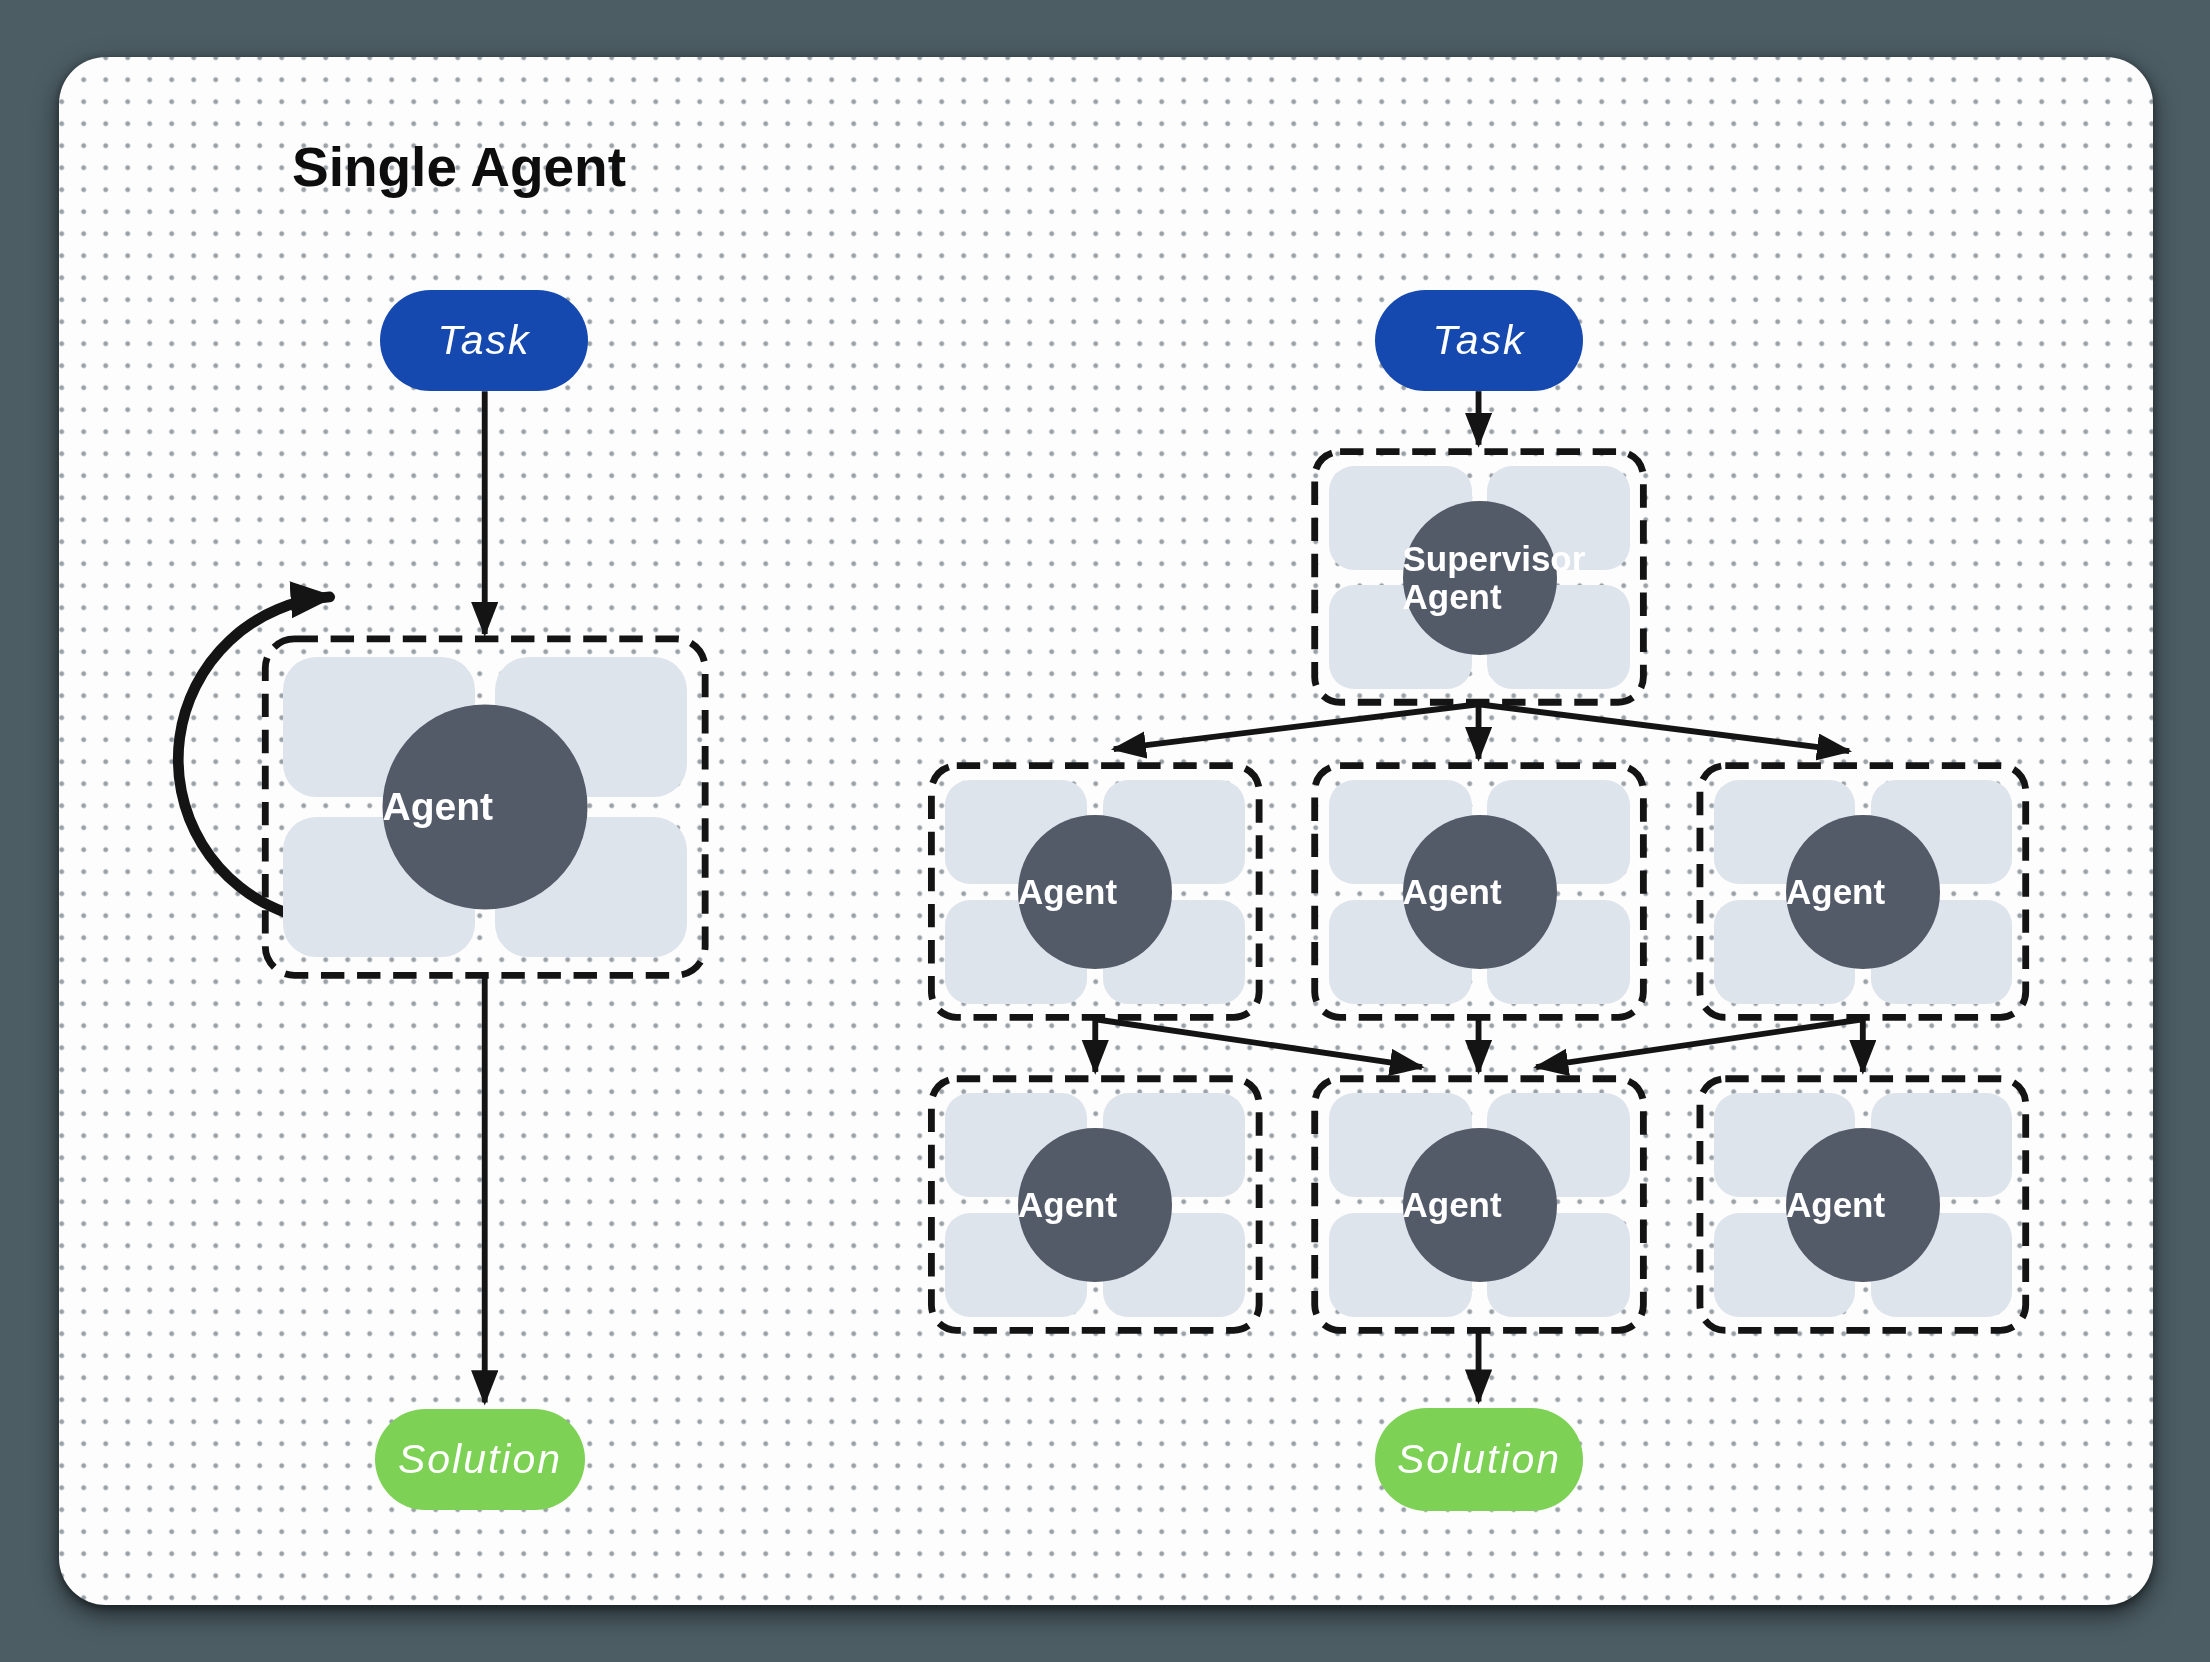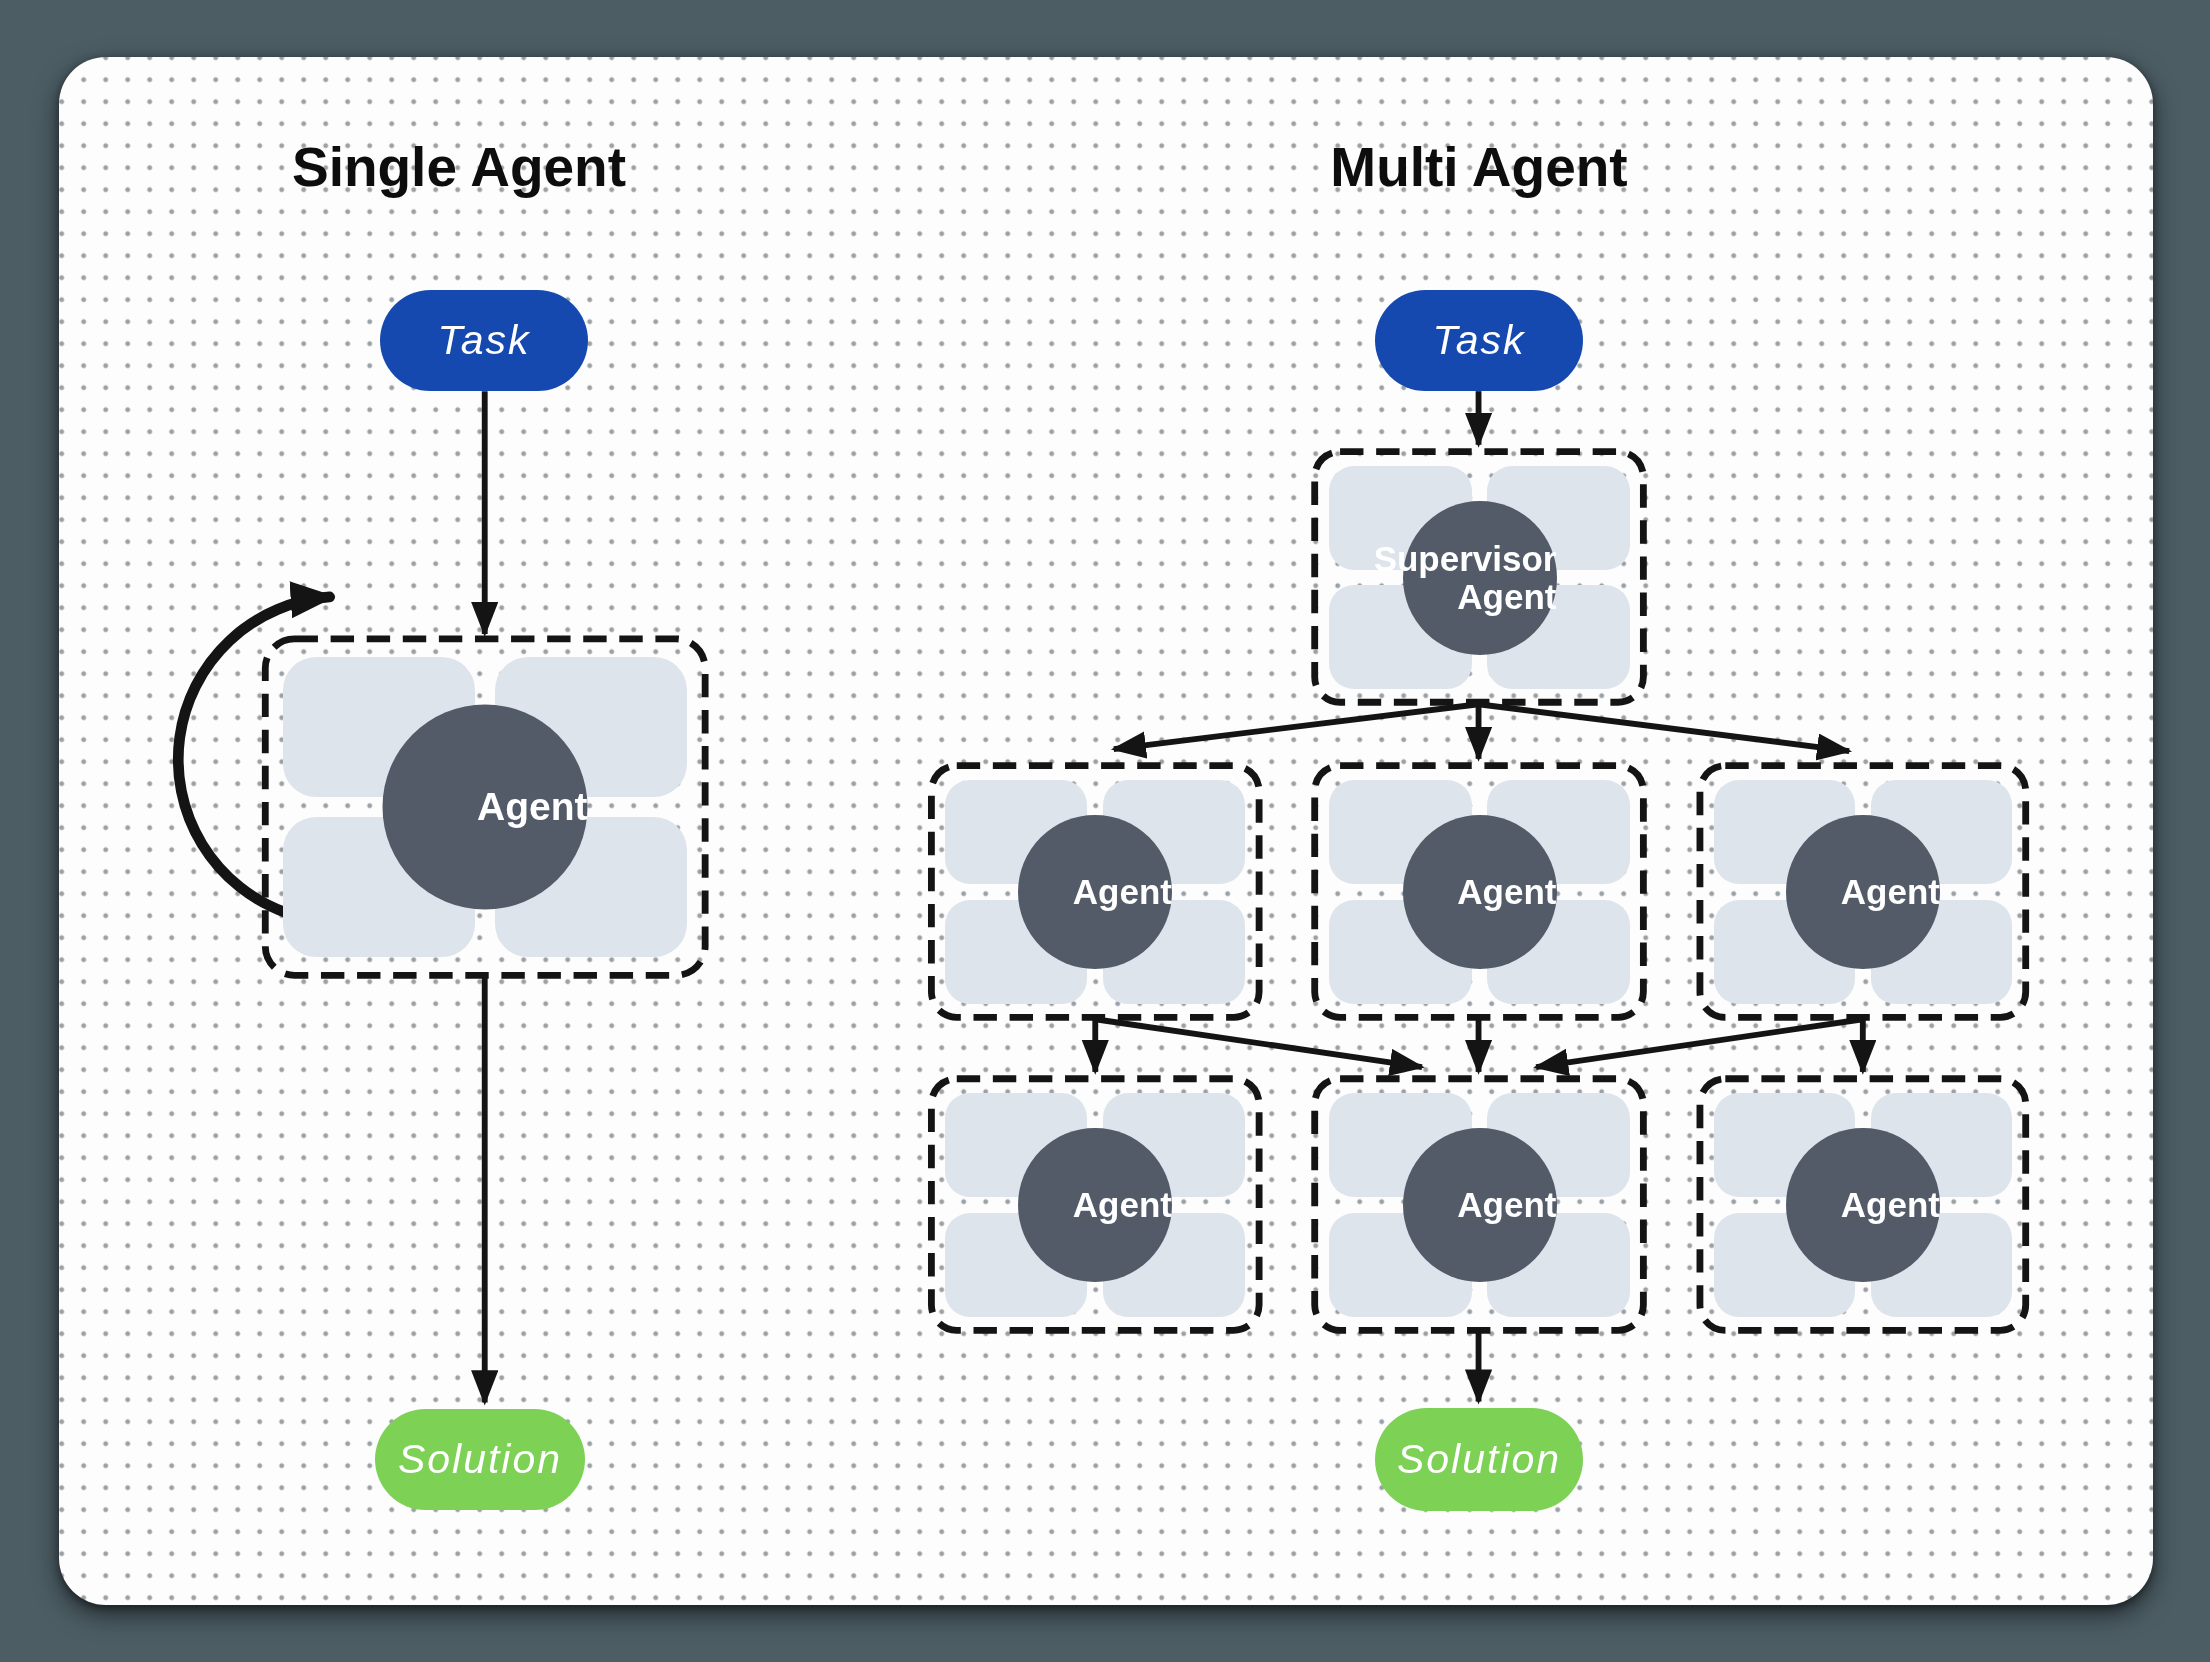--- a/index.html
+++ b/index.html
@@ -35,21 +35,21 @@
     position:absolute;display:grid;grid-template-columns:1fr 1fr;grid-template-rows:1fr 1fr;
   }
   .agent-box.big .quads{inset:17.6px;gap:19.5px}
   .agent-box.small .quads{inset:13.7px;gap:15.6px}
   .quad{background:var(--quadrant)}
   .agent-box.big .quad{border-radius:33px}
   .agent-box.small .quad{border-radius:25px}
   .agent-circle{
     position:absolute;left:50%;top:50%;transform:translate(-50%,-50%);
     background:var(--agent-circle);border-radius:50%;
-    display:flex;flex-direction:column;align-items:flex-end;justify-content:center;
+    display:flex;flex-direction:column;align-items:flex-start;justify-content:center;
     color:var(--text-on-node);font-weight:700;text-align:center;
   }
   .agent-box.big .agent-circle{width:205px;height:205px;font-size:39px}
   .agent-box.small .agent-circle{width:154px;height:154px;font-size:35px}
   .agent-circle .line{line-height:1.08}
   .agent-circle.supervisor{font-size:27px}
 </style>
 </head>
 <body>
 
@@ -89,21 +89,20 @@
       <line x1="1910" y1="1043" x2="1910" y2="1099" marker-end="url(#ah)"></line>
       <line x1="1123" y1="1045" x2="1458" y2="1094" marker-end="url(#ah)"></line>
       <line x1="1910" y1="1045" x2="1575" y2="1094" marker-end="url(#ah)"></line>
       <line x1="1516" y1="1363" x2="1516" y2="1437" marker-end="url(#ah)"></line>
     </g>
 
     <path d="M 294 936 A 167 167 0 0 1 338 612" fill="none" stroke="#141414" stroke-width="11" stroke-linecap="round" marker-end="url(#ahBig)"></path>
   </svg>
 
   <div class="title" style="left:215px;top:135px;width:488px">Single Agent</div>
-  <div class="title" style="left:1235px;top:135px;width:488px">Multi Agent</div>
 
   <div class="pill task" style="left:380px;top:290px;width:208px;height:101px">
     <span>Task</span>
   </div>
 
   <div class="agent-box big" style="left:265px;top:639px;width:440px;height:336px">
     <div class="quads">
       <div class="quad"></div>
       <div class="quad"></div>
       <div class="quad"></div>

